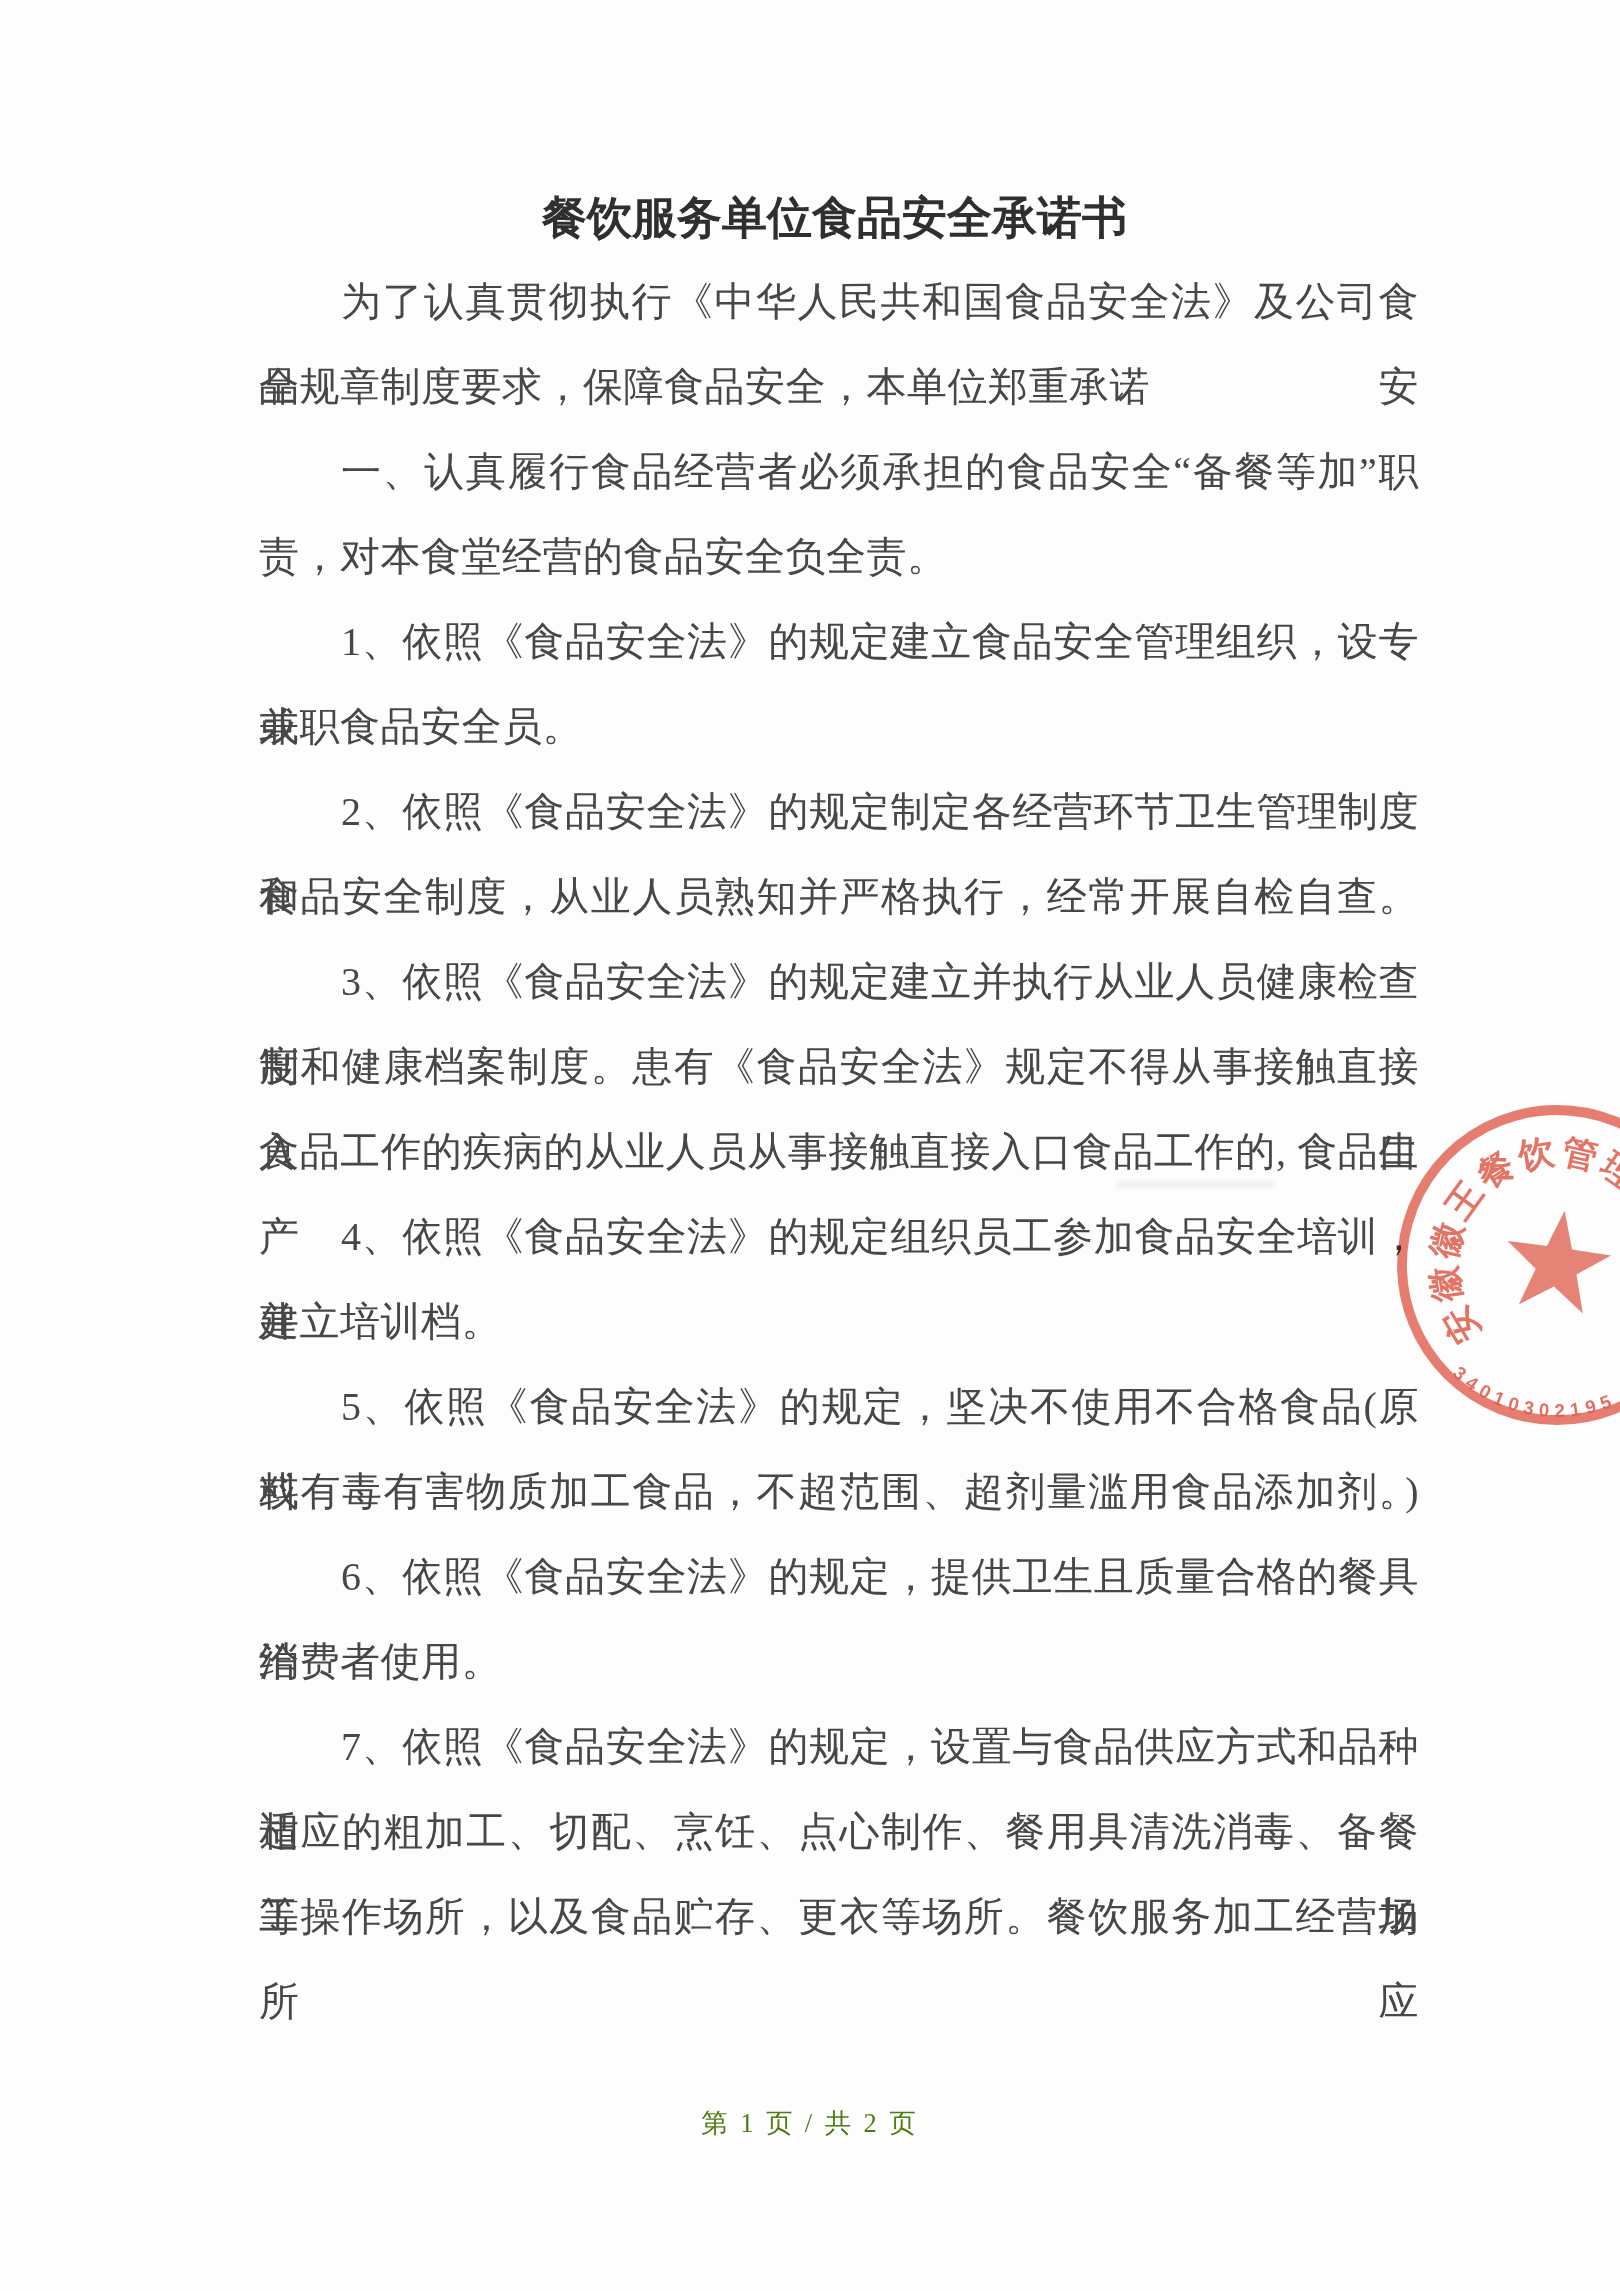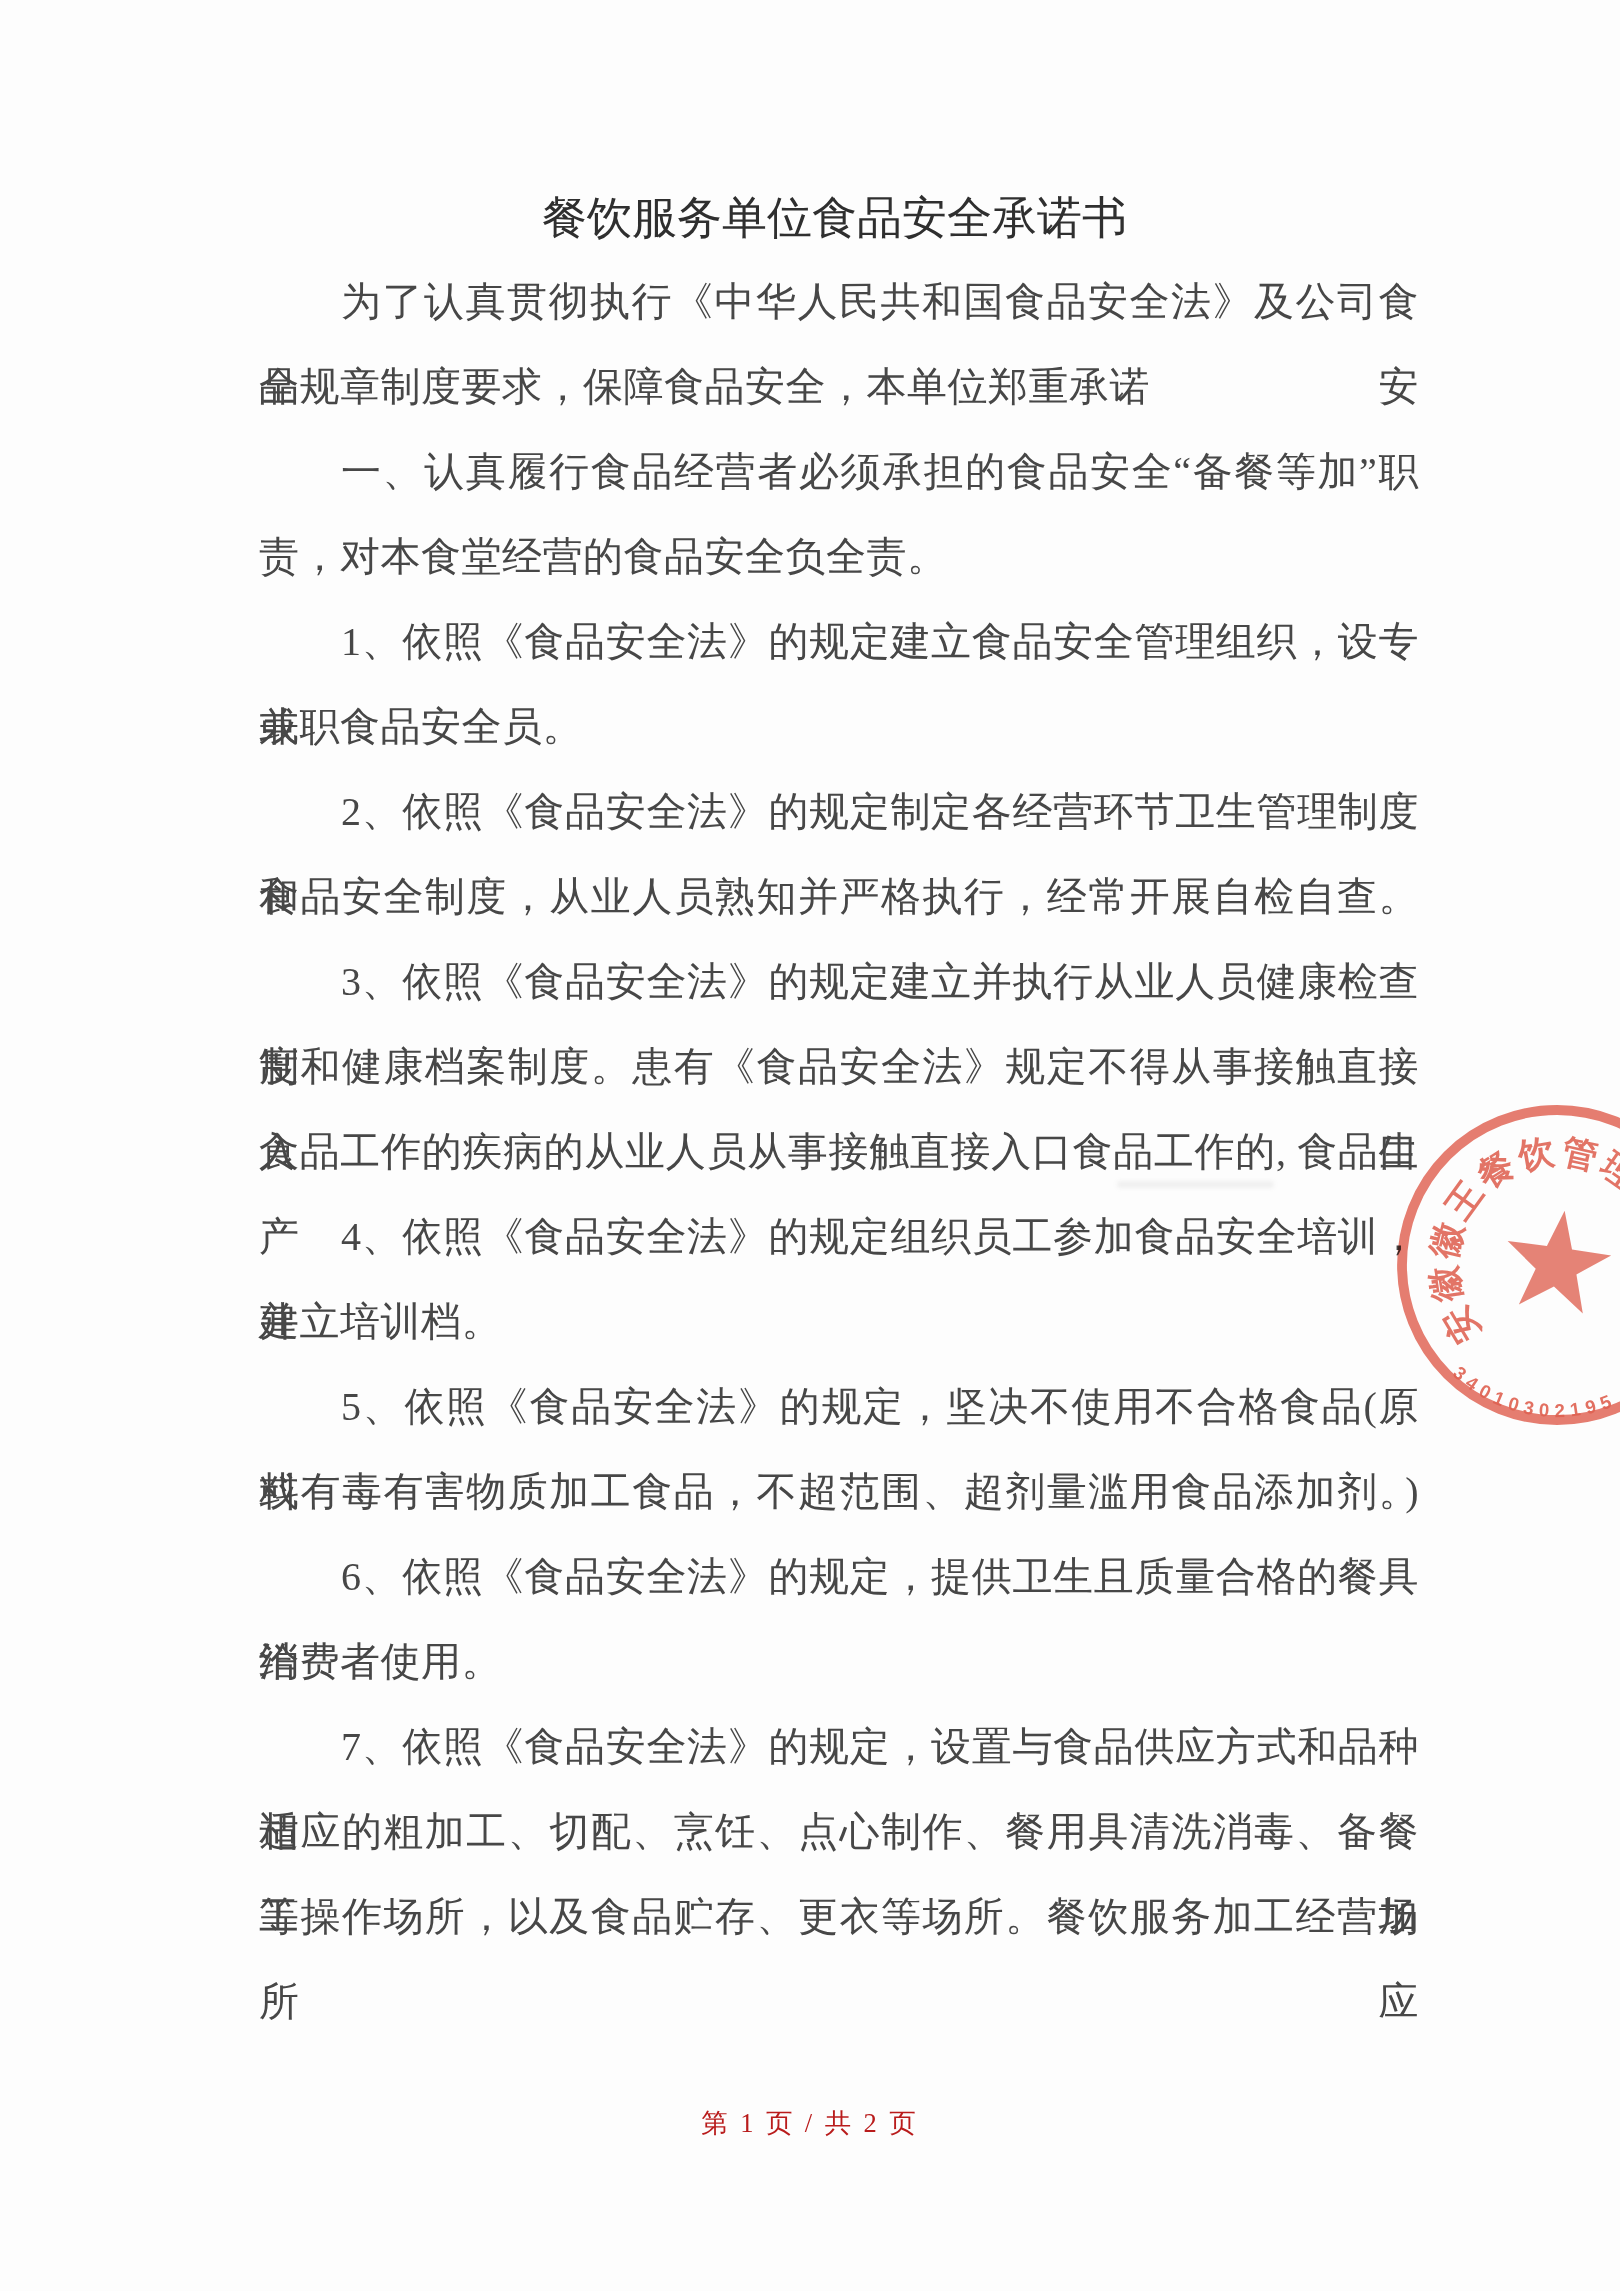--- a/index.html
+++ b/index.html
@@ -13,21 +13,21 @@
     width:1620px;height:2292px;
     background:#fdfdfd;
     overflow:hidden;
   }
   .doc-title{
     position:absolute;
     left:250px;top:193px;width:1169px;
     margin:0;
     text-align:center;
     font-family:"Liberation Sans","DejaVu Sans",sans-serif;
-    font-weight:400;
+    font-weight:700;
     font-size:45px;
     line-height:49px;
     color:#2f2f2f;
     letter-spacing:0px;
   }
   .doc-body{
     position:absolute;
     left:250px;top:259px;width:1169px;
     color:#474747;
   }
@@ -44,21 +44,21 @@
     text-align:justify;
     text-align-last:justify;
     text-justify:inter-character;
   }
   .line.p-start{ text-indent:82px; }
   .doc-footer{
     position:absolute;
     left:0;top:2105px;width:1620px;
     text-align:center;
     font-size:26.5px;
-    color:#b91c1c;
+    color:#4d7c0f;
     letter-spacing:2.9px;
   }
   .stamp{
     position:absolute;
     left:1351px;top:1059px;
     width:412px;height:412px;
     mix-blend-mode:multiply;
     opacity:0.88;
   }
   .stamp text{

